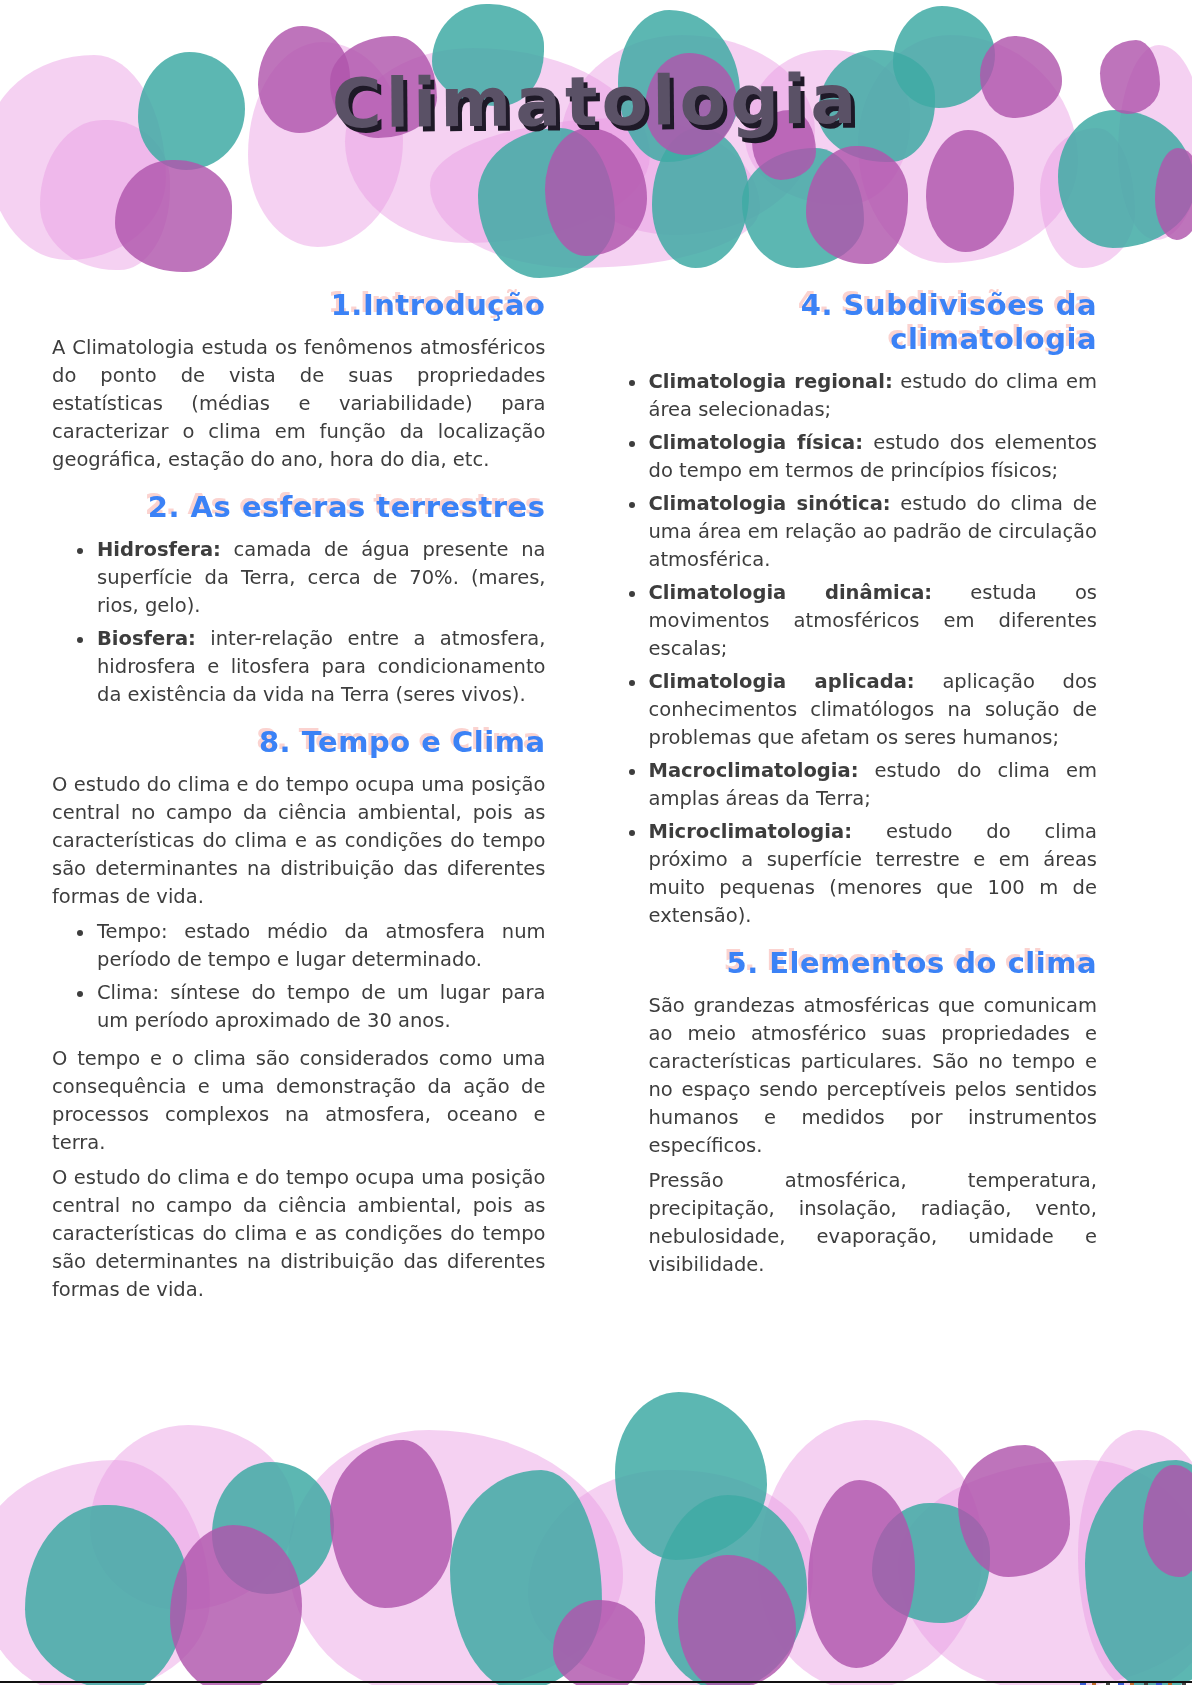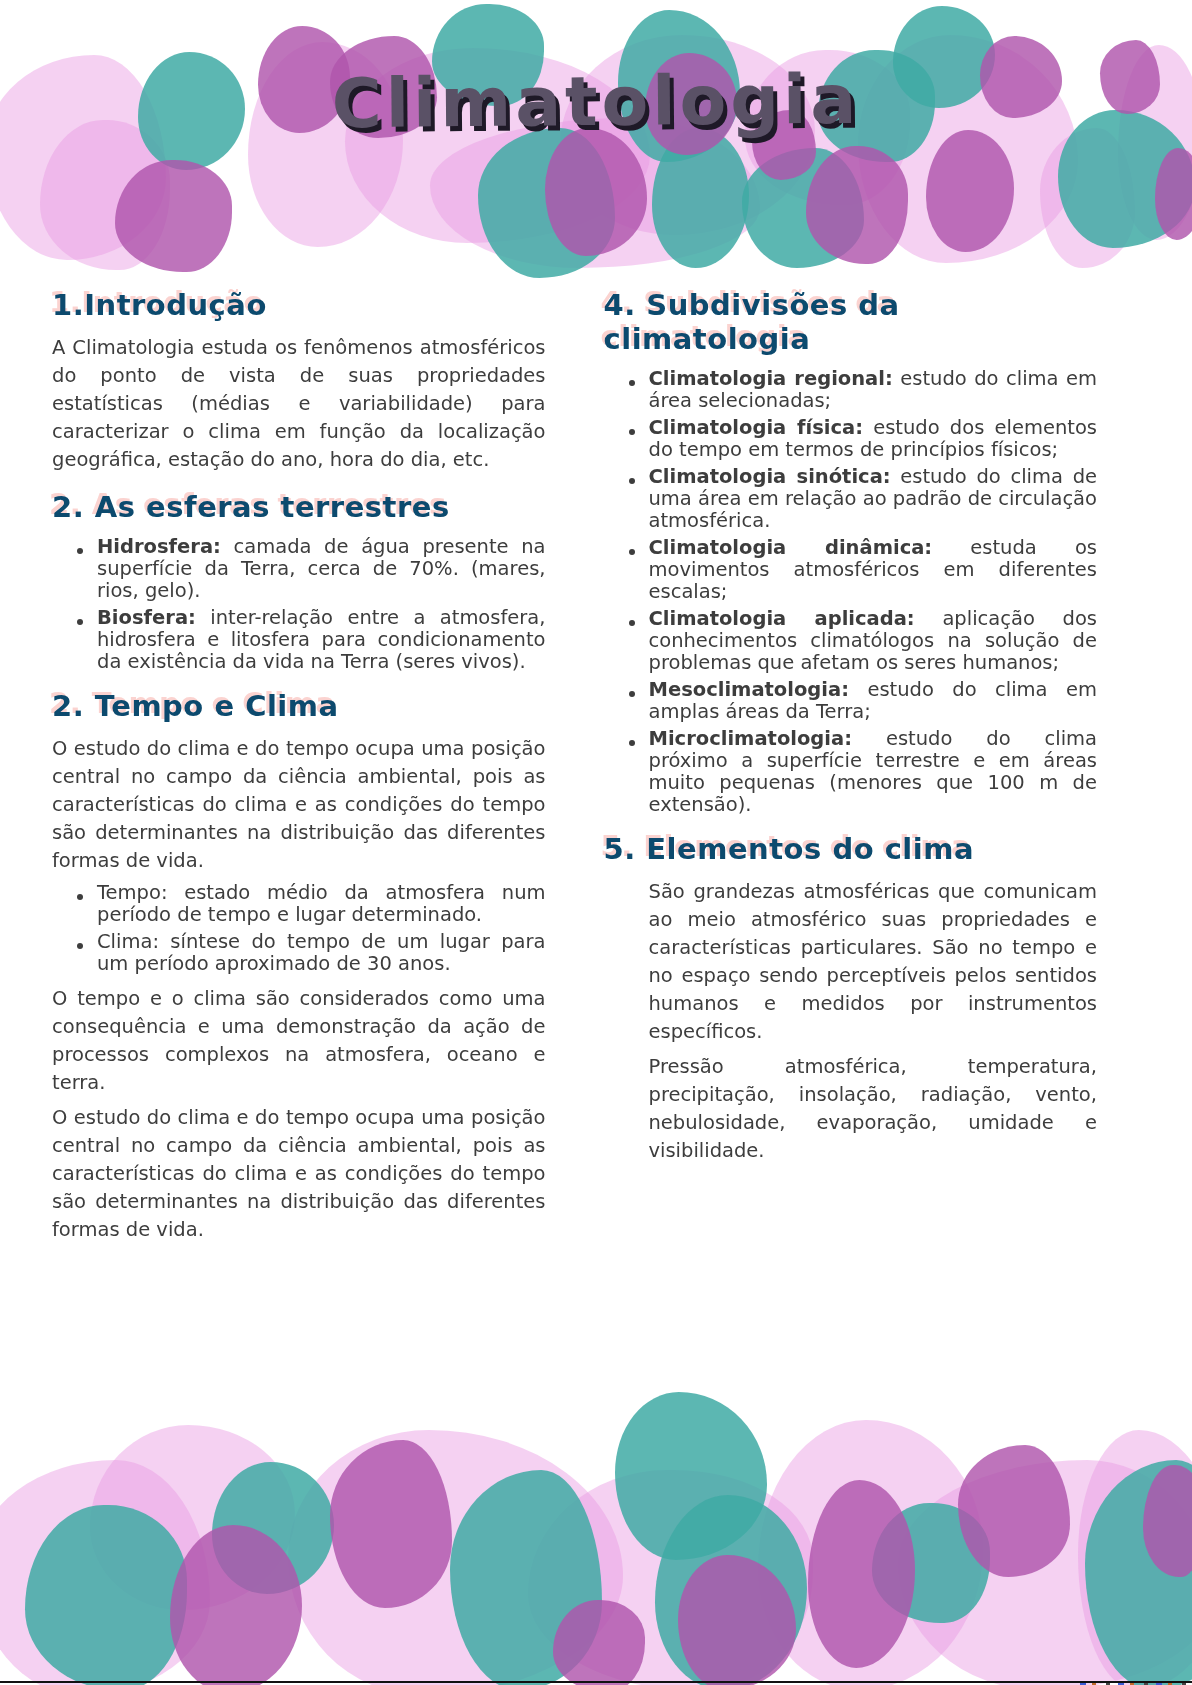--- a/index.html
+++ b/index.html
@@ -36,40 +36,40 @@
     position:absolute;top:272px;left:0;
     width:1192px;
     display:flex;
     padding:0 95px 0 52px;
     box-sizing:border-box;
     gap:58px;
   }
   .col{flex:1 1 0;min-width:0;}
   .section-heading{
     margin:16px 0 12px;
-    text-align:left;
+    text-align:right;
     font-size:29px;font-weight:700;
-    color:#0c4a6e;
+    color:#3b82f6;
     text-shadow:-3px -3px 0 #fbd3d0;
     letter-spacing:0.5px;
   }
   .para{
     margin:0 0 7px;
     font-size:19.5px;line-height:28px;
     text-align:justify;
   }
   .bullets{
     list-style:none;
     margin:2px 0 10px;
     padding:0 0 0 45px;
   }
   .bullet-item{
     position:relative;
     margin:0 0 5px;
-    font-size:19.5px;line-height:22px;
+    font-size:19.5px;line-height:28px;
     text-align:justify;
   }
   .bullet-item::before{
     content:"";
     position:absolute;left:-20px;top:12px;
     width:6px;height:6px;border-radius:50%;
     background:#3d3d3d;
   }
   .term{font-weight:700;}
   [data-col="1"] .para{margin-left:45px;}
@@ -127,38 +127,38 @@
 
   <main class="content">
     <section class="col" data-col="0">
         <h2 class="section-heading">1.Introdução</h2>
         <p class="para">A Climatologia estuda os fenômenos atmosféricos do ponto de vista de suas propriedades estatísticas (médias e variabilidade) para caracterizar o clima em função da localização geográfica, estação do ano, hora do dia, etc.</p>
         <h2 class="section-heading">2. As esferas terrestres</h2>
         <ul class="bullets">
           <li class="bullet-item"><strong class="term">Hidrosfera:</strong> <span class="btxt">camada de água presente na superfície da Terra, cerca de 70%. (mares, rios, gelo).</span></li>
           <li class="bullet-item"><strong class="term">Biosfera:</strong> <span class="btxt">inter-relação entre a atmosfera, hidrosfera e litosfera para condicionamento da existência da vida na Terra (seres vivos).</span></li>
         </ul>
-        <h2 class="section-heading">2. Tempo e Clima</h2>
+        <h2 class="section-heading">8. Tempo e Clima</h2>
         <p class="para">O estudo do clima e do tempo ocupa uma posição central no campo da ciência ambiental, pois as características do clima e as condições do tempo são determinantes na distribuição das diferentes formas de vida.</p>
         <ul class="bullets">
           <li class="bullet-item"><span class="btxt">Tempo: estado médio da atmosfera num período de tempo e lugar determinado.</span></li>
           <li class="bullet-item"><span class="btxt">Clima: síntese do tempo de um lugar para um período aproximado de 30 anos.</span></li>
         </ul>
         <p class="para">O tempo e o clima são considerados como uma consequência e uma demonstração da ação de processos complexos na atmosfera, oceano e terra.</p>
         <p class="para">O estudo do clima e do tempo ocupa uma posição central no campo da ciência ambiental, pois as características do clima e as condições do tempo são determinantes na distribuição das diferentes formas de vida.</p>
       </section>
     <section class="col" data-col="1">
         <h2 class="section-heading">4. Subdivisões da climatologia</h2>
         <ul class="bullets">
           <li class="bullet-item"><strong class="term">Climatologia regional:</strong> <span class="btxt">estudo do clima em área selecionadas;</span></li>
           <li class="bullet-item"><strong class="term">Climatologia física:</strong> <span class="btxt">estudo dos elementos do tempo em termos de princípios físicos;</span></li>
           <li class="bullet-item"><strong class="term">Climatologia sinótica:</strong> <span class="btxt">estudo do clima de uma área em relação ao padrão de circulação atmosférica.</span></li>
           <li class="bullet-item"><strong class="term">Climatologia dinâmica:</strong> <span class="btxt">estuda os movimentos atmosféricos em diferentes escalas;</span></li>
           <li class="bullet-item"><strong class="term">Climatologia aplicada:</strong> <span class="btxt">aplicação dos conhecimentos climatólogos na solução de problemas que afetam os seres humanos;</span></li>
-          <li class="bullet-item"><strong class="term">Mesoclimatologia:</strong> <span class="btxt">estudo do clima em amplas áreas da Terra;</span></li>
+          <li class="bullet-item"><strong class="term">Macroclimatologia:</strong> <span class="btxt">estudo do clima em amplas áreas da Terra;</span></li>
           <li class="bullet-item"><strong class="term">Microclimatologia:</strong> <span class="btxt">estudo do clima próximo a superfície terrestre e em áreas muito pequenas (menores que 100 m de extensão).</span></li>
         </ul>
         <h2 class="section-heading">5. Elementos do clima</h2>
         <p class="para">São grandezas atmosféricas que comunicam ao meio atmosférico suas propriedades e características particulares. São no tempo e no espaço sendo perceptíveis pelos sentidos humanos e medidos por instrumentos específicos.</p>
         <p class="para">Pressão atmosférica, temperatura, precipitação, insolação, radiação, vento, nebulosidade, evaporação, umidade e visibilidade.</p>
       </section>
   </main>
 
   <div class="deco footer">
     <div class="blob pink r2" style="left:-25px;top:75px;width:235px;height:235px;"></div>

